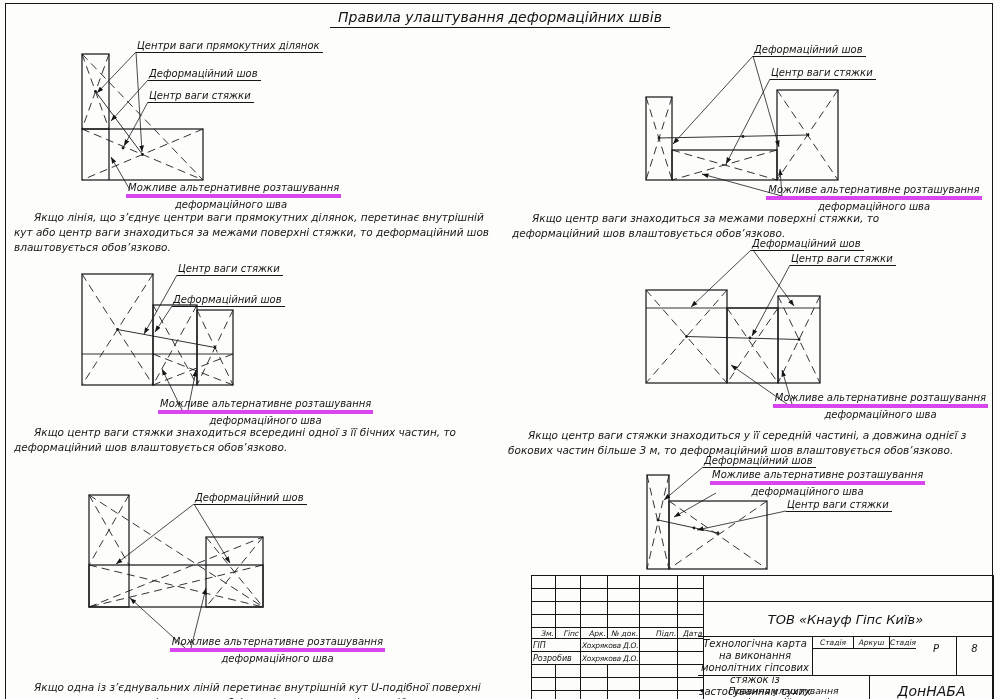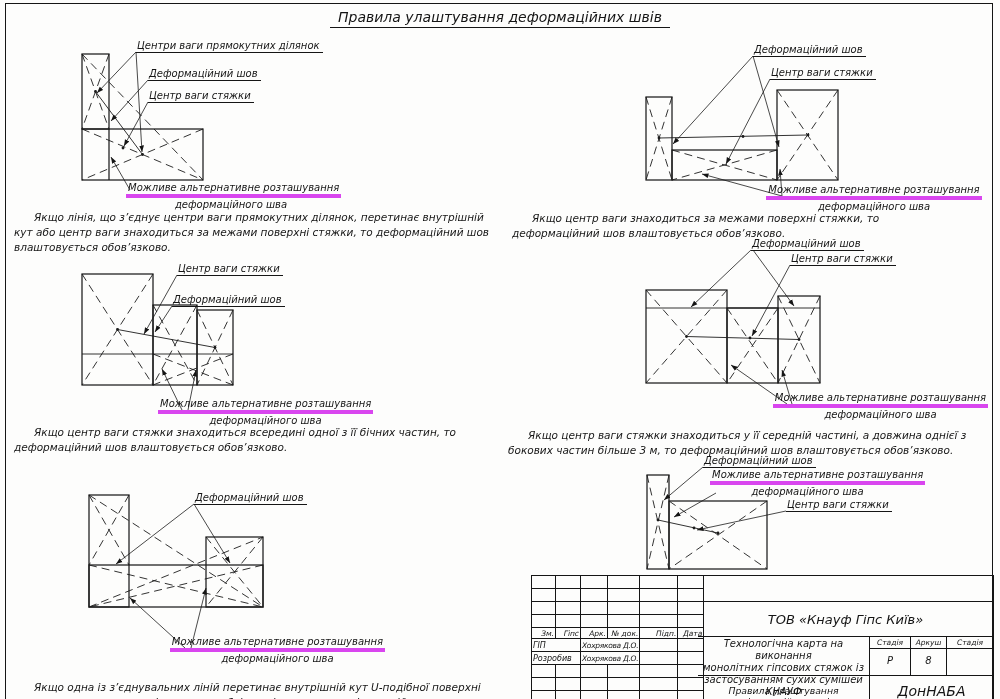--- a/index.html
+++ b/index.html
@@ -38,21 +38,21 @@
   .tblock { position:absolute; left:531px; top:575px; width:463px; height:140px; }
   .tb-left { position:absolute; left:0; top:0; border-collapse:collapse; table-layout:fixed; border:1.5px solid #151515; }
   .tb-left td { border:1px solid #151515; padding:0 1px; font-size:8px; height:12px; overflow:hidden; white-space:nowrap; }
   .tb-left tr.hdr td { font-size:7.5px; text-align:right; height:10px; }
   .tb-left td.nm { font-size:7.5px; letter-spacing:-0.3px; }
   .tb-right { position:absolute; left:167px; top:0; width:296px; height:140px; border:1.5px solid #151515; border-left:none; box-sizing:border-box; }
   .r-empty { height:25px; border-bottom:1px solid #151515; }
   .r-company { height:34px; border-bottom:1.5px solid #151515; display:flex; align-items:center; justify-content:center; font-size:13px; }
   .r-doc { height:38px; border-bottom:1.5px solid #151515; display:flex; }
   .doc-cell { width:172px; border-right:1.5px solid #151515; text-align:center; font-size:10px; line-height:12px; padding-top:1px; box-sizing:border-box; }
-  .mini { flex:1; display:flex; flex-direction:column; }
+  .mini { flex:1; display:flex; flex-direction:row; }
   .mini-head { display:flex; height:11px; border-bottom:1px solid #151515; font-size:7.5px; }
   .mini-head > div { border-right:1px solid #151515; text-align:center; line-height:11px; }
   .mini-head > div:last-child { border-right:none; }
   .mini-vals { display:flex; flex:1; font-size:10px; }
   .mini-vals > div { border-right:1px solid #151515; text-align:center; padding-top:6px; }
   .mini-vals > div:last-child { border-right:none; }
   .mc1 { width:40px; } .mc2 { width:35px; } .mc3 { flex:1; }
   .r-bottom { height:42px; display:flex; }
   .sheet-title-cell { width:172px; border-right:1.5px solid #151515; text-align:center; font-size:9.3px; padding-top:9px; box-sizing:border-box; }
   .org-cell { flex:1; text-align:center; font-size:14px; padding-top:7px; }

